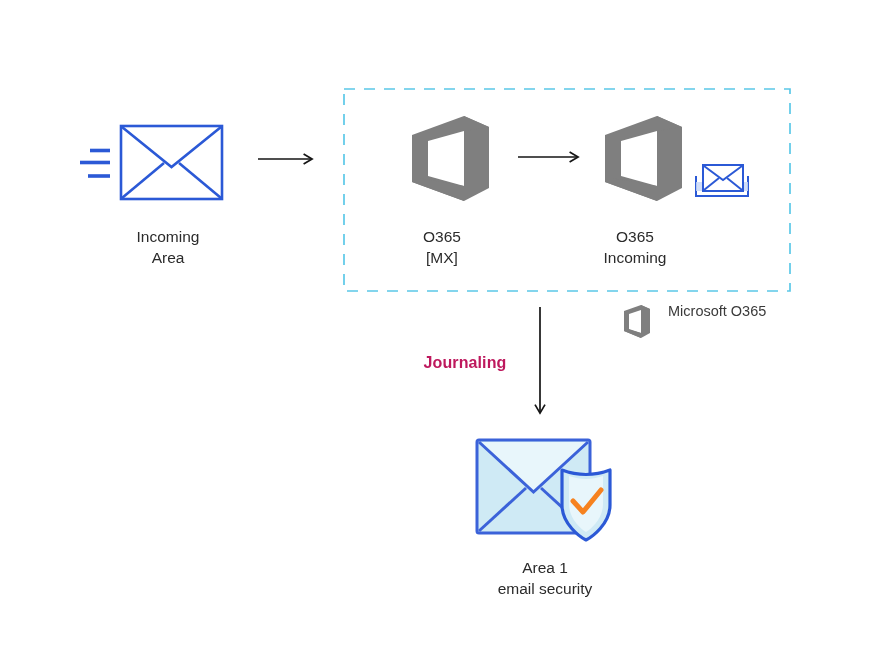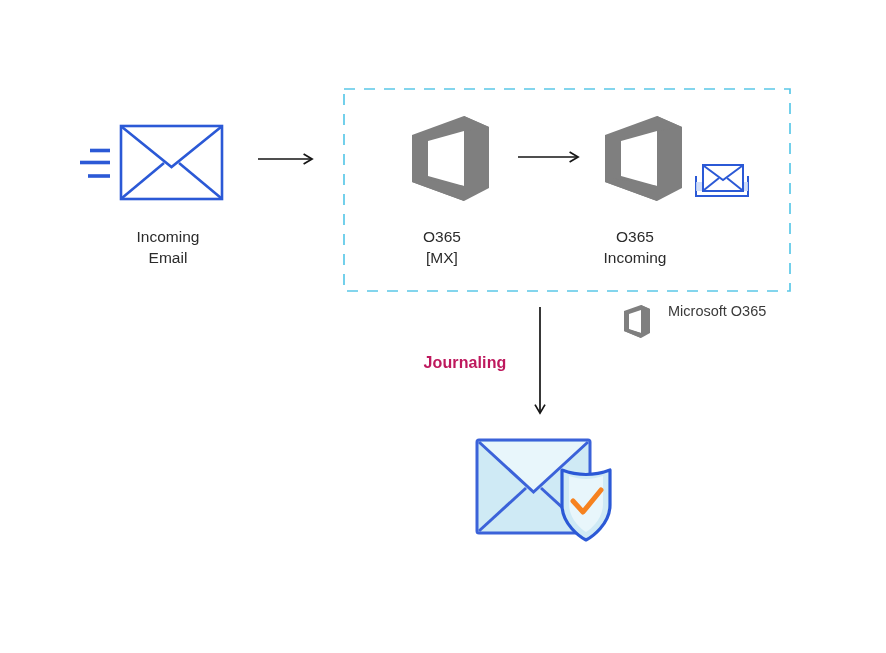--- a/index.html
+++ b/index.html
@@ -167,24 +167,25 @@
                C 581 480 591 480 603 476
                L 603 504
                C 603 519 591 529 586 532
                C 581 529 569 519 569 504 Z" fill="#e8f6fb"></path>
 
       <path d="M 573 501 L 583 512 L 601 490" fill="none" stroke="#f6821f" stroke-width="5" stroke-linecap="round" stroke-linejoin="round"></path>
     </g>
 
   </svg>
 
-  <div class="node-label" id="label-incoming"><span>Incoming</span><br><span>Email</span></div>
+  <div class="node-label" id="label-incoming"><span>Incoming</span><br><span>Area</span></div>
 
   <div class="node-label" id="label-mx"><span>O365</span><br><span>[MX]</span></div>
 
   <div class="node-label" id="label-inboxes"><span>O365</span><br><span>Incoming</span></div>
 
   <div id="label-journaling">Journaling</div>
 
   <div id="label-legend">Microsoft O365</div>
 
+  <div class="node-label" id="label-area1"><span>Area 1</span><br><span>email security</span></div>
 
 </div>
 
 </body></html>

